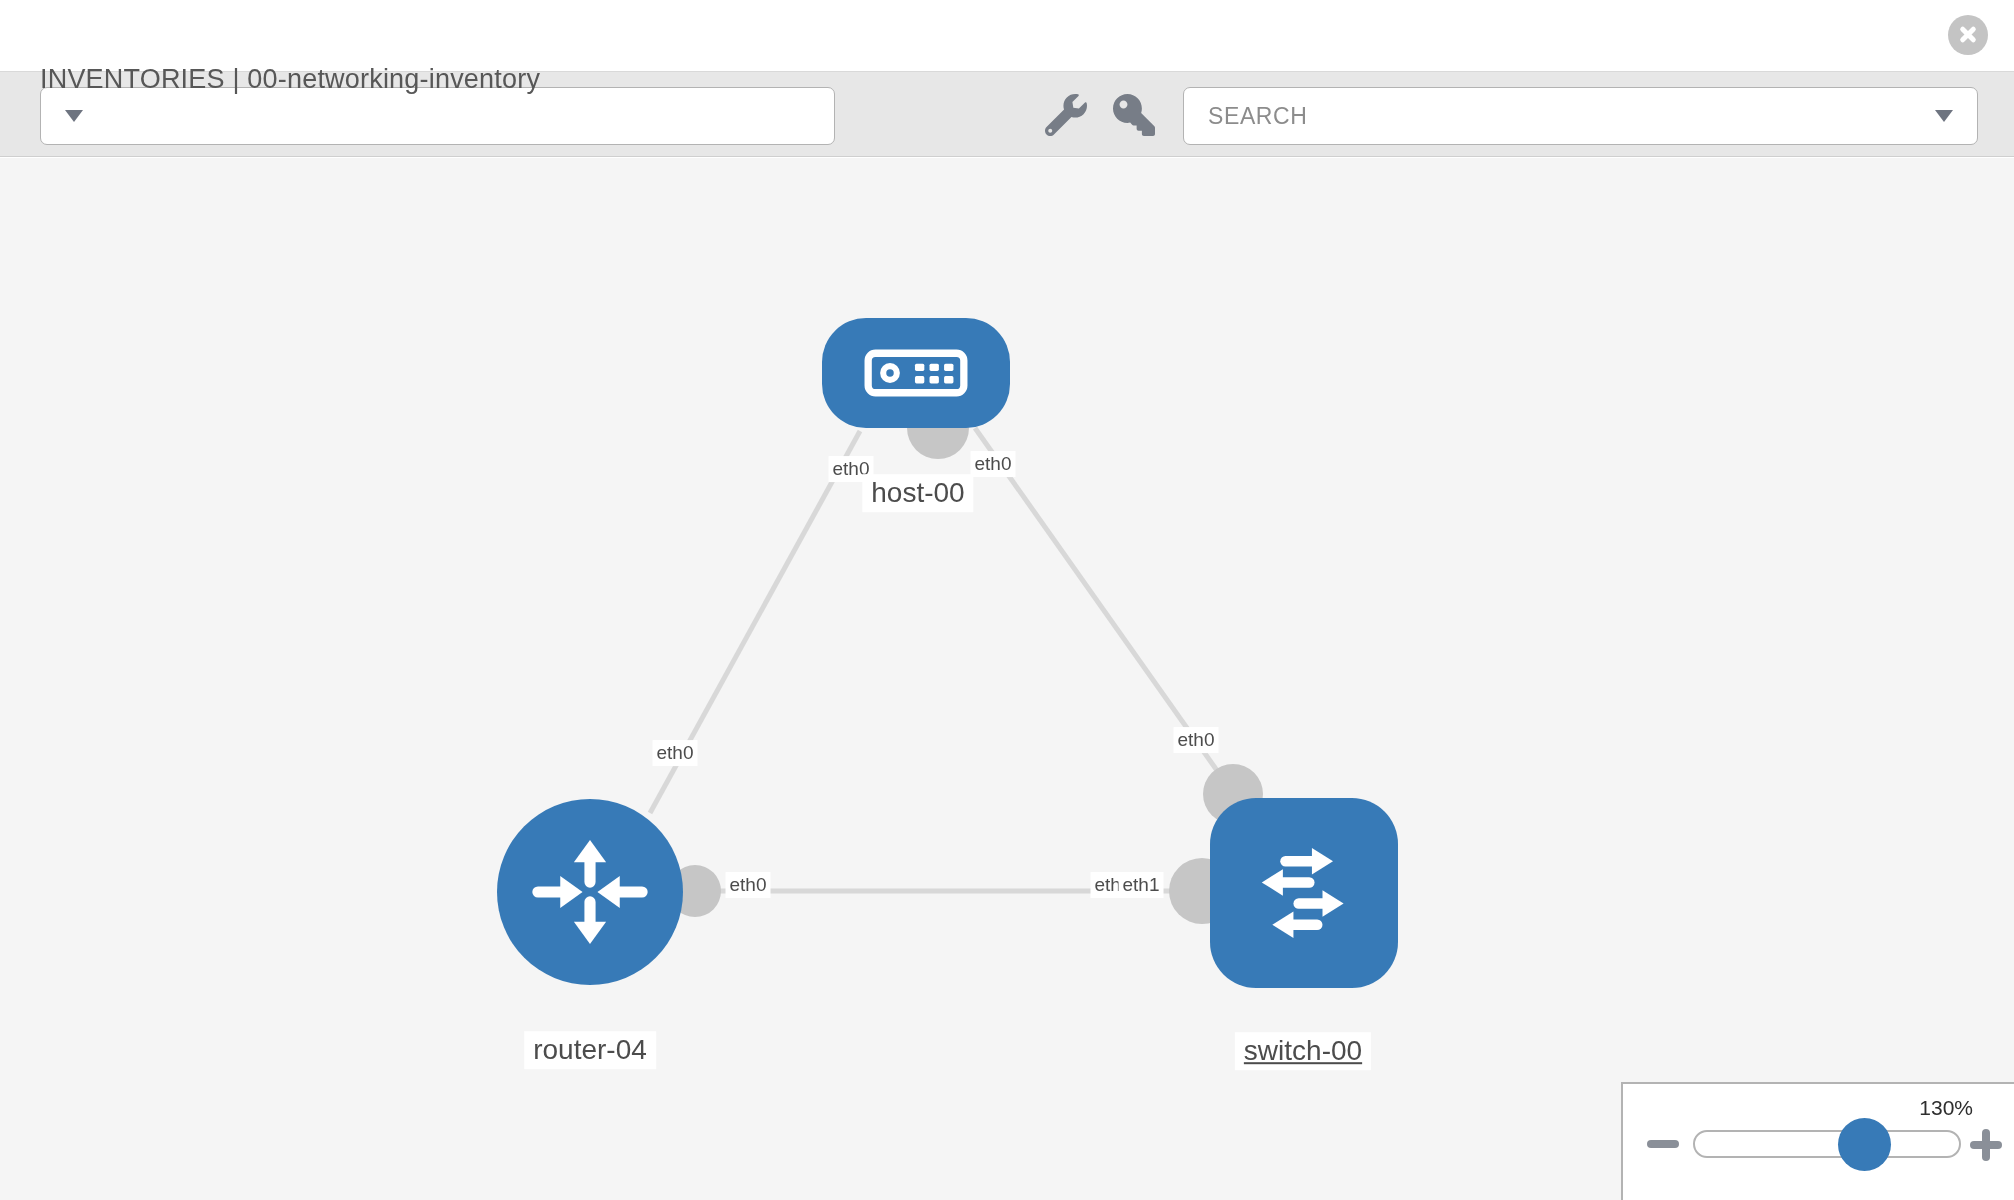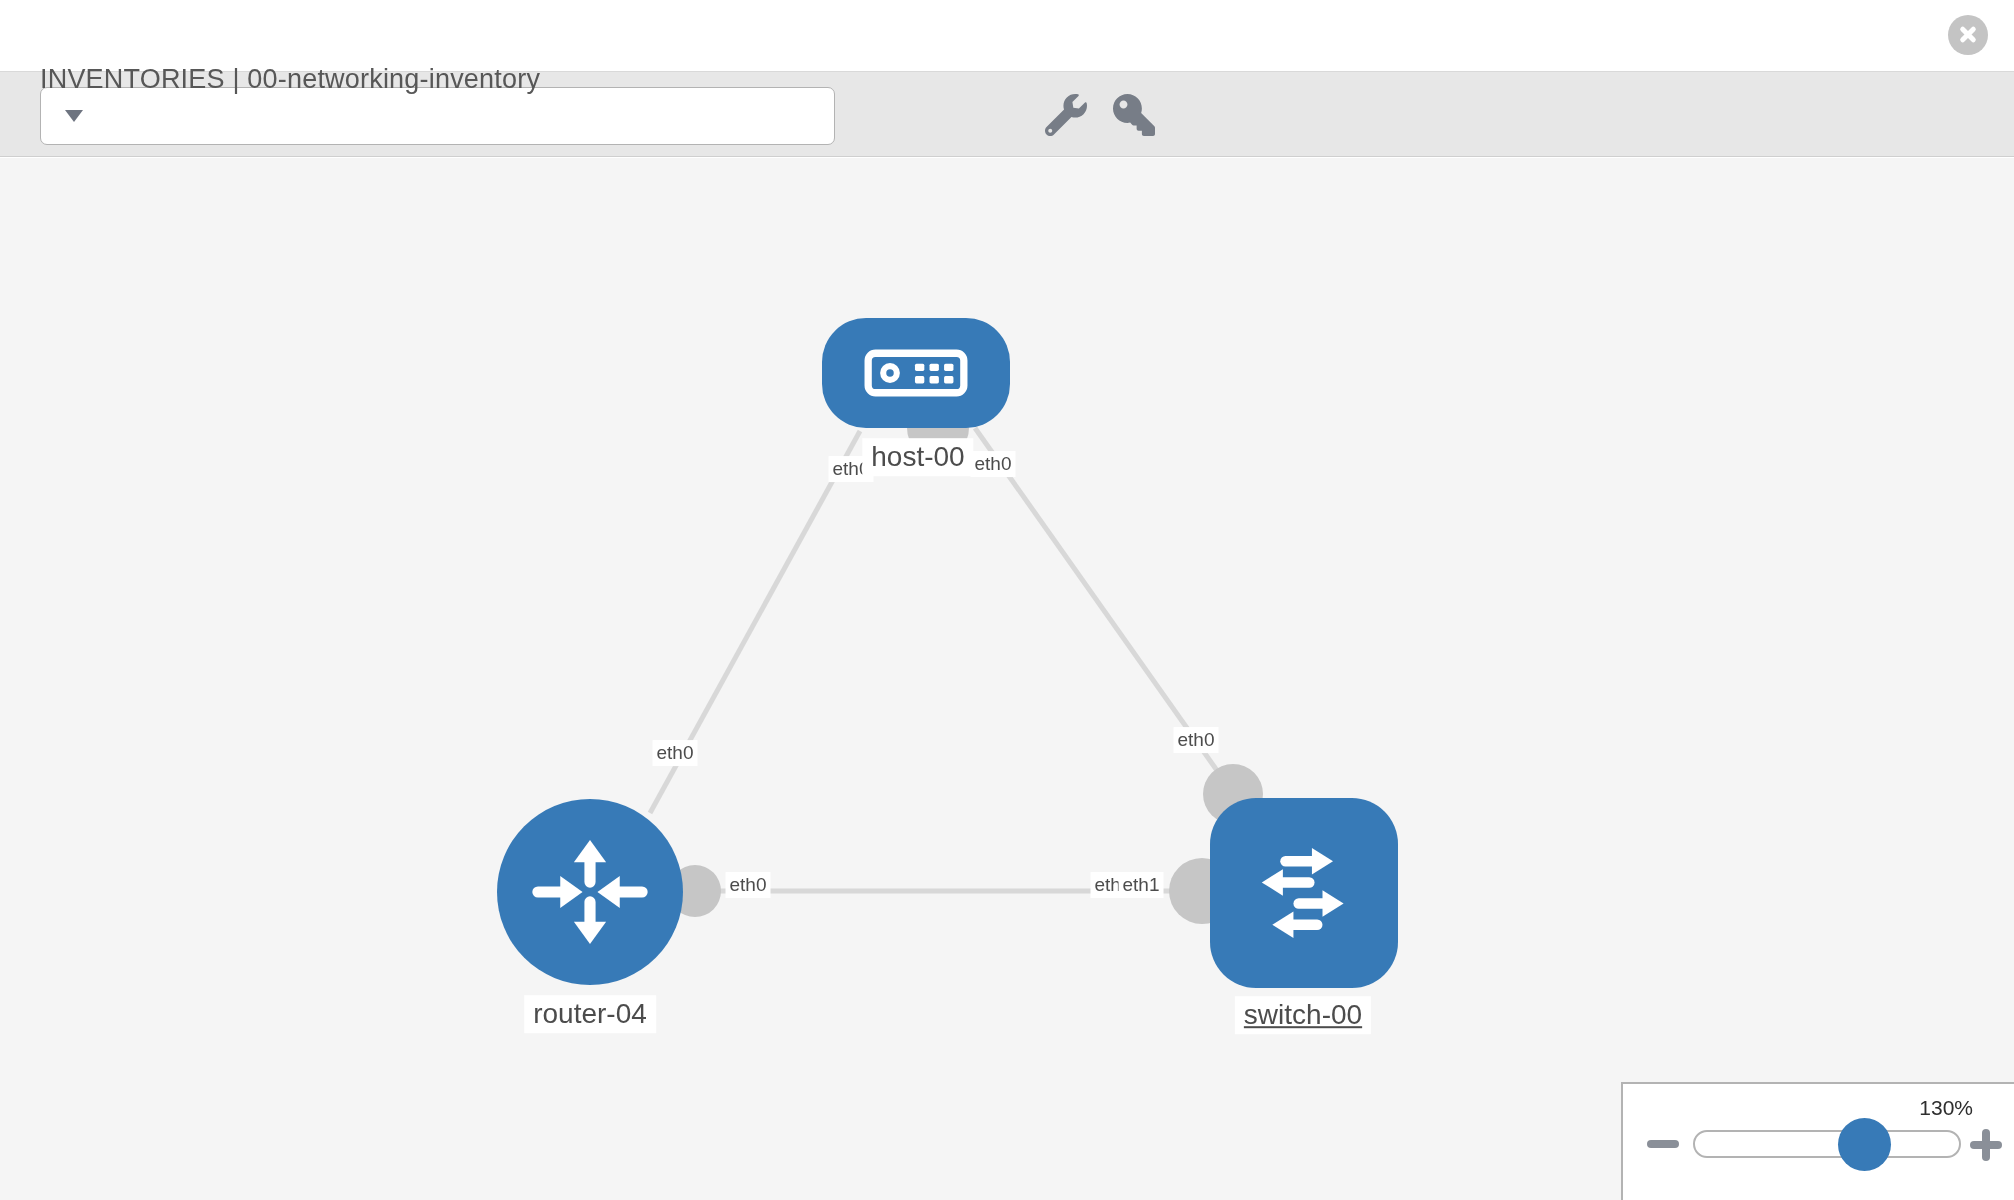--- a/index.html
+++ b/index.html
@@ -46,21 +46,21 @@
   .node-router { left:497px; top:641px; width:186px; height:186px; border-radius:50%; }
   .node-switch { left:1210px; top:640px; width:188px; height:190px; border-radius:46px; }
 
   .iface-label { position:absolute; transform:translate(-50%,-50%); z-index:5;
     background:#ffffff; color:#4c4c4c; font-size:19px; line-height:1.15;
     padding:2px 4px; white-space:nowrap; }
   .iface-label.under { z-index:4; }
   .iface-label.over  { z-index:5; }
   .node-label { position:absolute; transform:translate(-50%,-50%); z-index:6;
     background:#ffffff; color:#4c4c4c; font-size:28px; line-height:1.2;
-    padding:2px 9px; white-space:nowrap; }
+    padding:2px 9px; white-space:nowrap;margin-top:36px; }
 
   .lbl-host-left   { left:851px;  top:311px; }
   .lbl-host        { left:918px;  top:299px; }
   .lbl-host-right  { left:993px;  top:306px; }
   .lbl-hr-router   { left:675px;  top:595px; }
   .lbl-hs-switch   { left:1196px; top:582px; }
   .lbl-rs-router   { left:748px;  top:727px; }
   .lbl-rs-overlap  { left:1113px; top:727px; }
   .lbl-rs-switch   { left:1141px; top:727px; }
   .lbl-router      { left:590px;  top:856px; }
@@ -106,20 +106,24 @@
     </svg>
   </div>
   <div class="tool-icon key">
     <svg viewBox="0 0 512 512" width="44" height="42">
       <g transform="scale(-1,1) translate(-512,0)">
         <path fill="#777d87" d="M512 176.001C512 273.203 433.202 352 336 352c-11.22 0-22.19-1.062-32.827-3.069l-24.012 27.014A23.999 23.999 0 0 1 261.223 384H224v40c0 13.255-10.745 24-24 24h-40v40c0 13.255-10.745 24-24 24H24c-13.255 0-24-10.745-24-24v-78.059c0-6.365 2.529-12.47 7.029-16.971l161.802-161.802C163.108 213.814 160 195.271 160 176 160 78.798 238.797.001 335.999 0 433.488-.001 512 78.511 512 176.001zM336 128c0 26.51 21.49 48 48 48s48-21.49 48-48-21.49-48-48-48-48 21.49-48 48z"></path>
       </g>
     </svg>
   </div>
 
+  <div class="select search">
+    <span class="sel-label">SEARCH</span>
+    <span class="caret"></span>
+  </div>
 </div>
 
 <div class="canvas">
 
   <svg class="edges" width="2014" height="1042">
     <line x1="860" y1="273" x2="650" y2="655" stroke="#d8d8d8" stroke-width="5"></line>
     <line x1="975" y1="270" x2="1235" y2="638" stroke="#d8d8d8" stroke-width="5"></line>
     <line x1="683" y1="733" x2="1212" y2="733" stroke="#d8d8d8" stroke-width="5"></line>
     <circle cx="938" cy="270" r="31" fill="#c6c6c6"></circle>
     <circle cx="695" cy="733" r="26" fill="#c6c6c6"></circle>

